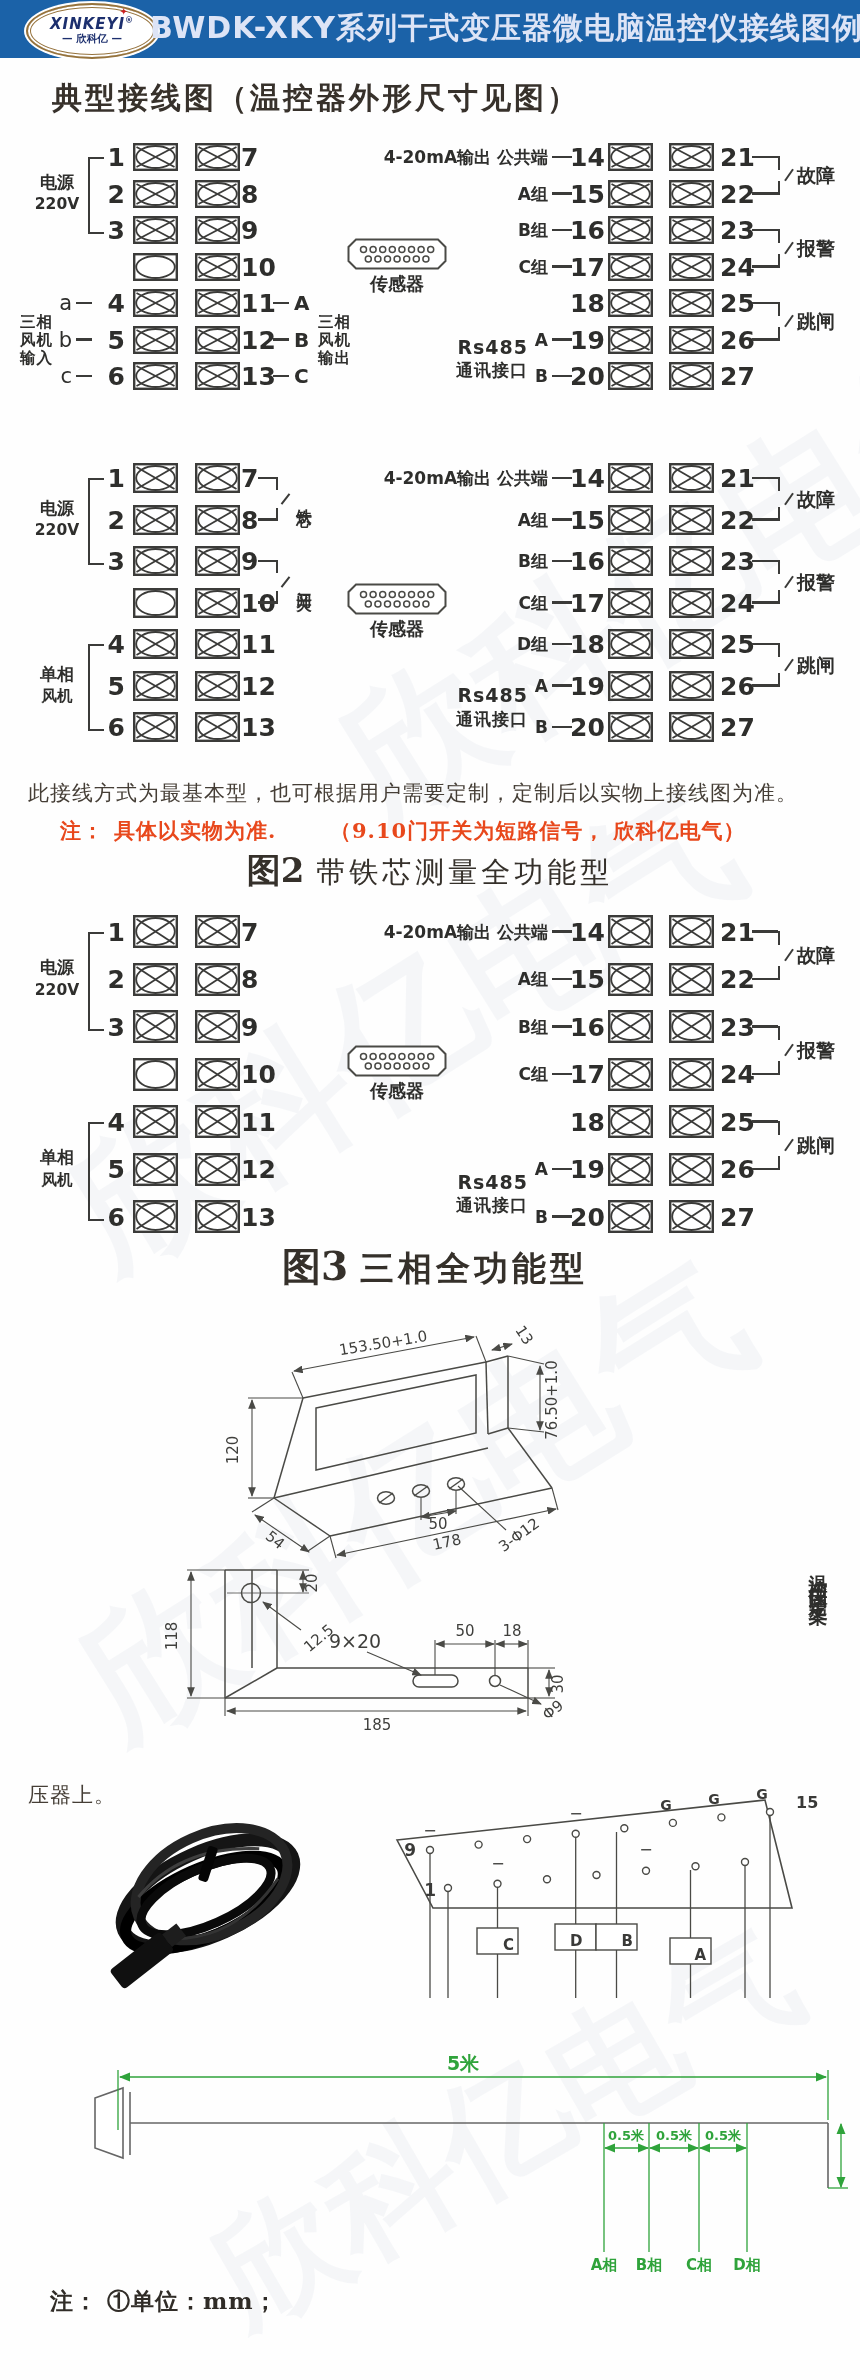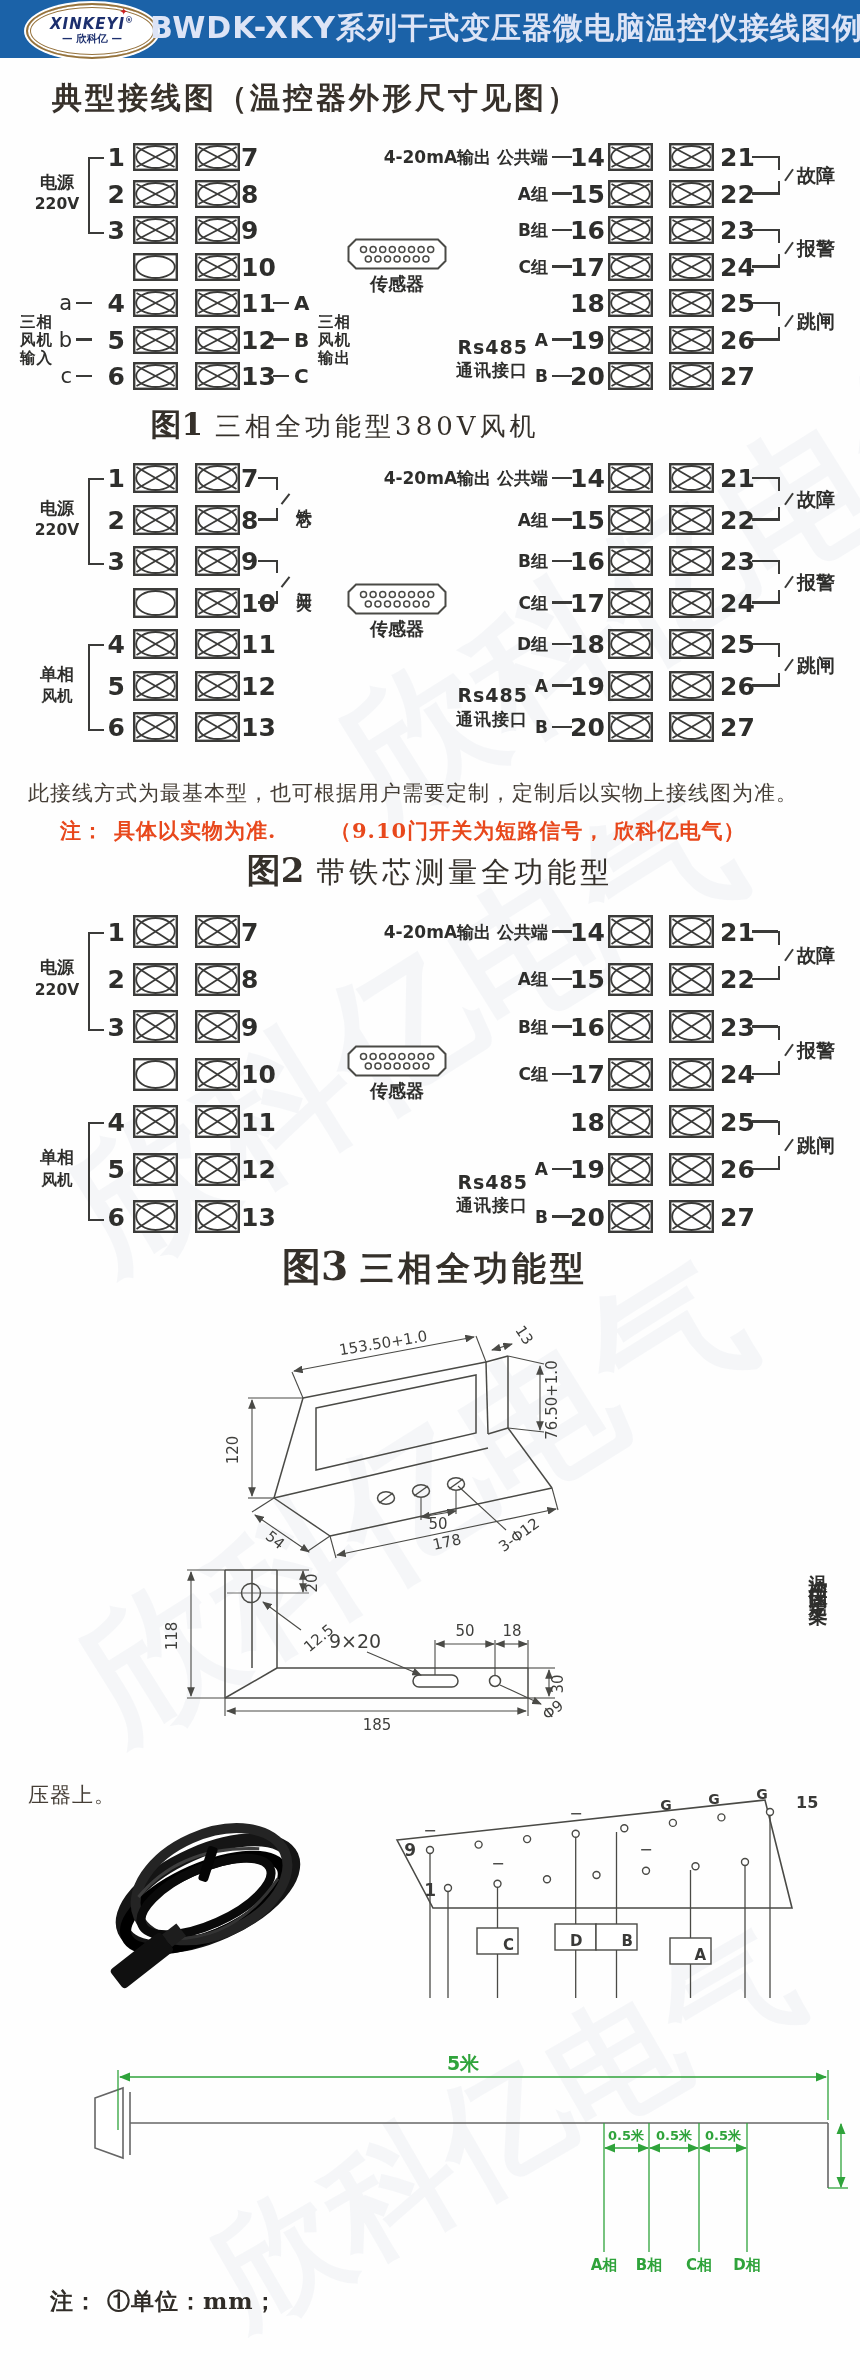--- a/index.html
+++ b/index.html
@@ -331,24 +331,20 @@
           <circle cx="83.7" cy="11.5" r="3" fill="none" stroke="#4a4a46" stroke-width="1.5"></circle>
           <circle cx="21.3" cy="21" r="3" fill="none" stroke="#4a4a46" stroke-width="1.5"></circle>
           <circle cx="30.9" cy="21" r="3" fill="none" stroke="#4a4a46" stroke-width="1.5"></circle>
           <circle cx="40.5" cy="21" r="3" fill="none" stroke="#4a4a46" stroke-width="1.5"></circle>
           <circle cx="50.099999999999994" cy="21" r="3" fill="none" stroke="#4a4a46" stroke-width="1.5"></circle>
           <circle cx="59.7" cy="21" r="3" fill="none" stroke="#4a4a46" stroke-width="1.5"></circle>
           <circle cx="69.3" cy="21" r="3" fill="none" stroke="#4a4a46" stroke-width="1.5"></circle>
           <circle cx="78.89999999999999" cy="21" r="3" fill="none" stroke="#4a4a46" stroke-width="1.5"></circle>
         </svg></div>
       <div style="position: absolute; left: 397px; top: 284px; transform: translate(-50%, -50%); font-size: 18px; font-weight: 700; color: rgb(46, 46, 44); white-space: nowrap; line-height: 1;">传感器</div>
-      <div style="position: absolute; left: 345px; top: 404px; transform: translateX(-50%); white-space: nowrap; display: flex; align-items: baseline; font-family: &quot;DejaVu Serif&quot;, &quot;Liberation Serif&quot;, serif; color: rgb(53, 48, 42);">
-        <span style="font-weight: 700; margin-right: 12px; font-size: 31px;">图1</span>
-        <span style="font-weight: 500; letter-spacing: 4px; font-size: 26px;">三相全功能型380V风机</span>
-      </div>
       <div style="position: absolute; left: 93px; top: 478px; transform: translateY(-50%); font-size: 25px; font-weight: 700; color: rgb(46, 46, 44); white-space: nowrap; line-height: 1; width: 32px; text-align: right;">1</div>
       <div style="position: absolute; left: 133px; top: 463px; width: 45px; height: 30px;"><svg width="45" height="30" viewBox="0 0 45 30">
           <rect x="1.2" y="1.2" width="42.6" height="27.6" fill="#fff" stroke="#3b3b39" stroke-width="2.4"></rect>
           <ellipse cx="22.5" cy="15" rx="19.3" ry="12" fill="none" stroke="#3b3b39" stroke-width="1.8"></ellipse>
           <line x1="3.5" y1="4" x2="41.5" y2="26" stroke="#3b3b39" stroke-width="1.8"></line>
           <line x1="41.5" y1="4" x2="3.5" y2="26" stroke="#3b3b39" stroke-width="1.8"></line>
         </svg></div>
       <div style="position: absolute; left: 195px; top: 463px; width: 45px; height: 30px;"><svg width="45" height="30" viewBox="0 0 45 30">
           <rect x="1.2" y="1.2" width="42.6" height="27.6" fill="#fff" stroke="#3b3b39" stroke-width="2.4"></rect>
           <ellipse cx="22.5" cy="15" rx="19.3" ry="12" fill="none" stroke="#3b3b39" stroke-width="1.8"></ellipse>

